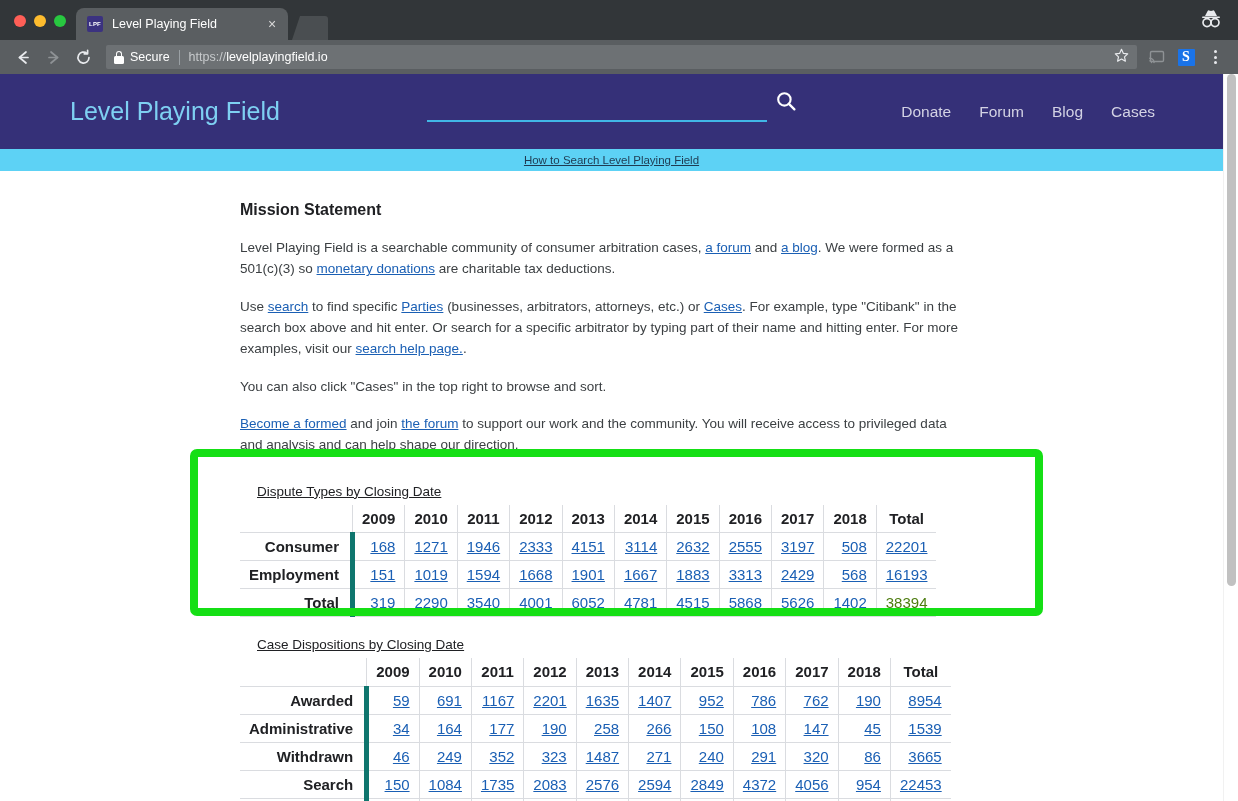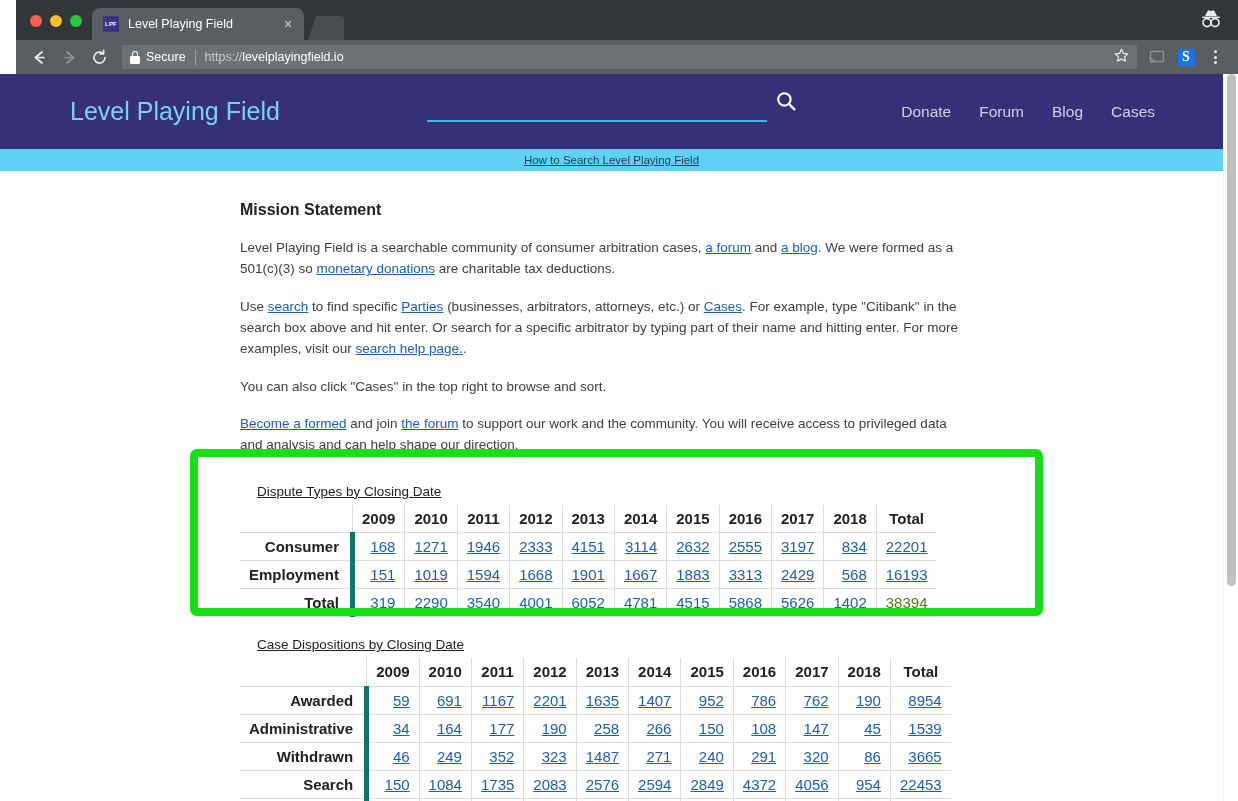--- a/index.html
+++ b/index.html
@@ -4,21 +4,21 @@
 <style>
   * { box-sizing: border-box; margin: 0; padding: 0; }
   html, body {
     width: 1238px; height: 801px;
     overflow: hidden;
     font-family: "Liberation Sans", sans-serif;
     background: #ffffff;
   }
 
   
-  .browser { width: 1238px; height: 800px; position: relative; padding-left: 16px; }
+  .browser { width: 1238px; height: 800px; position: relative; }
 
   .tabstrip {
     height: 40px; background: #323639;
     display: flex; align-items: flex-end;
     position: relative;
   }
   .traffic { display: flex; align-items: center; gap: 8px; padding: 0 10px 13px 14px; }
   .dot { width: 12px; height: 12px; border-radius: 50%; }
   .dot.red { background: #ff5f57; }
   .dot.yellow { background: #febc2e; }
@@ -348,21 +348,21 @@
                   <td class="rowlabel">Consumer</td>
                   <td class="num"><a href="#">168</a></td>
                   <td class="num"><a href="#">1271</a></td>
                   <td class="num"><a href="#">1946</a></td>
                   <td class="num"><a href="#">2333</a></td>
                   <td class="num"><a href="#">4151</a></td>
                   <td class="num"><a href="#">3114</a></td>
                   <td class="num"><a href="#">2632</a></td>
                   <td class="num"><a href="#">2555</a></td>
                   <td class="num"><a href="#">3197</a></td>
-                  <td class="num"><a href="#">834</a></td>
+                  <td class="num"><a href="#">508</a></td>
                   <td class="num"><a href="#">22201</a></td>
                 </tr>
                 <tr>
                   <td class="rowlabel">Employment</td>
                   <td class="num"><a href="#">151</a></td>
                   <td class="num"><a href="#">1019</a></td>
                   <td class="num"><a href="#">1594</a></td>
                   <td class="num"><a href="#">1668</a></td>
                   <td class="num"><a href="#">1901</a></td>
                   <td class="num"><a href="#">1667</a></td>

